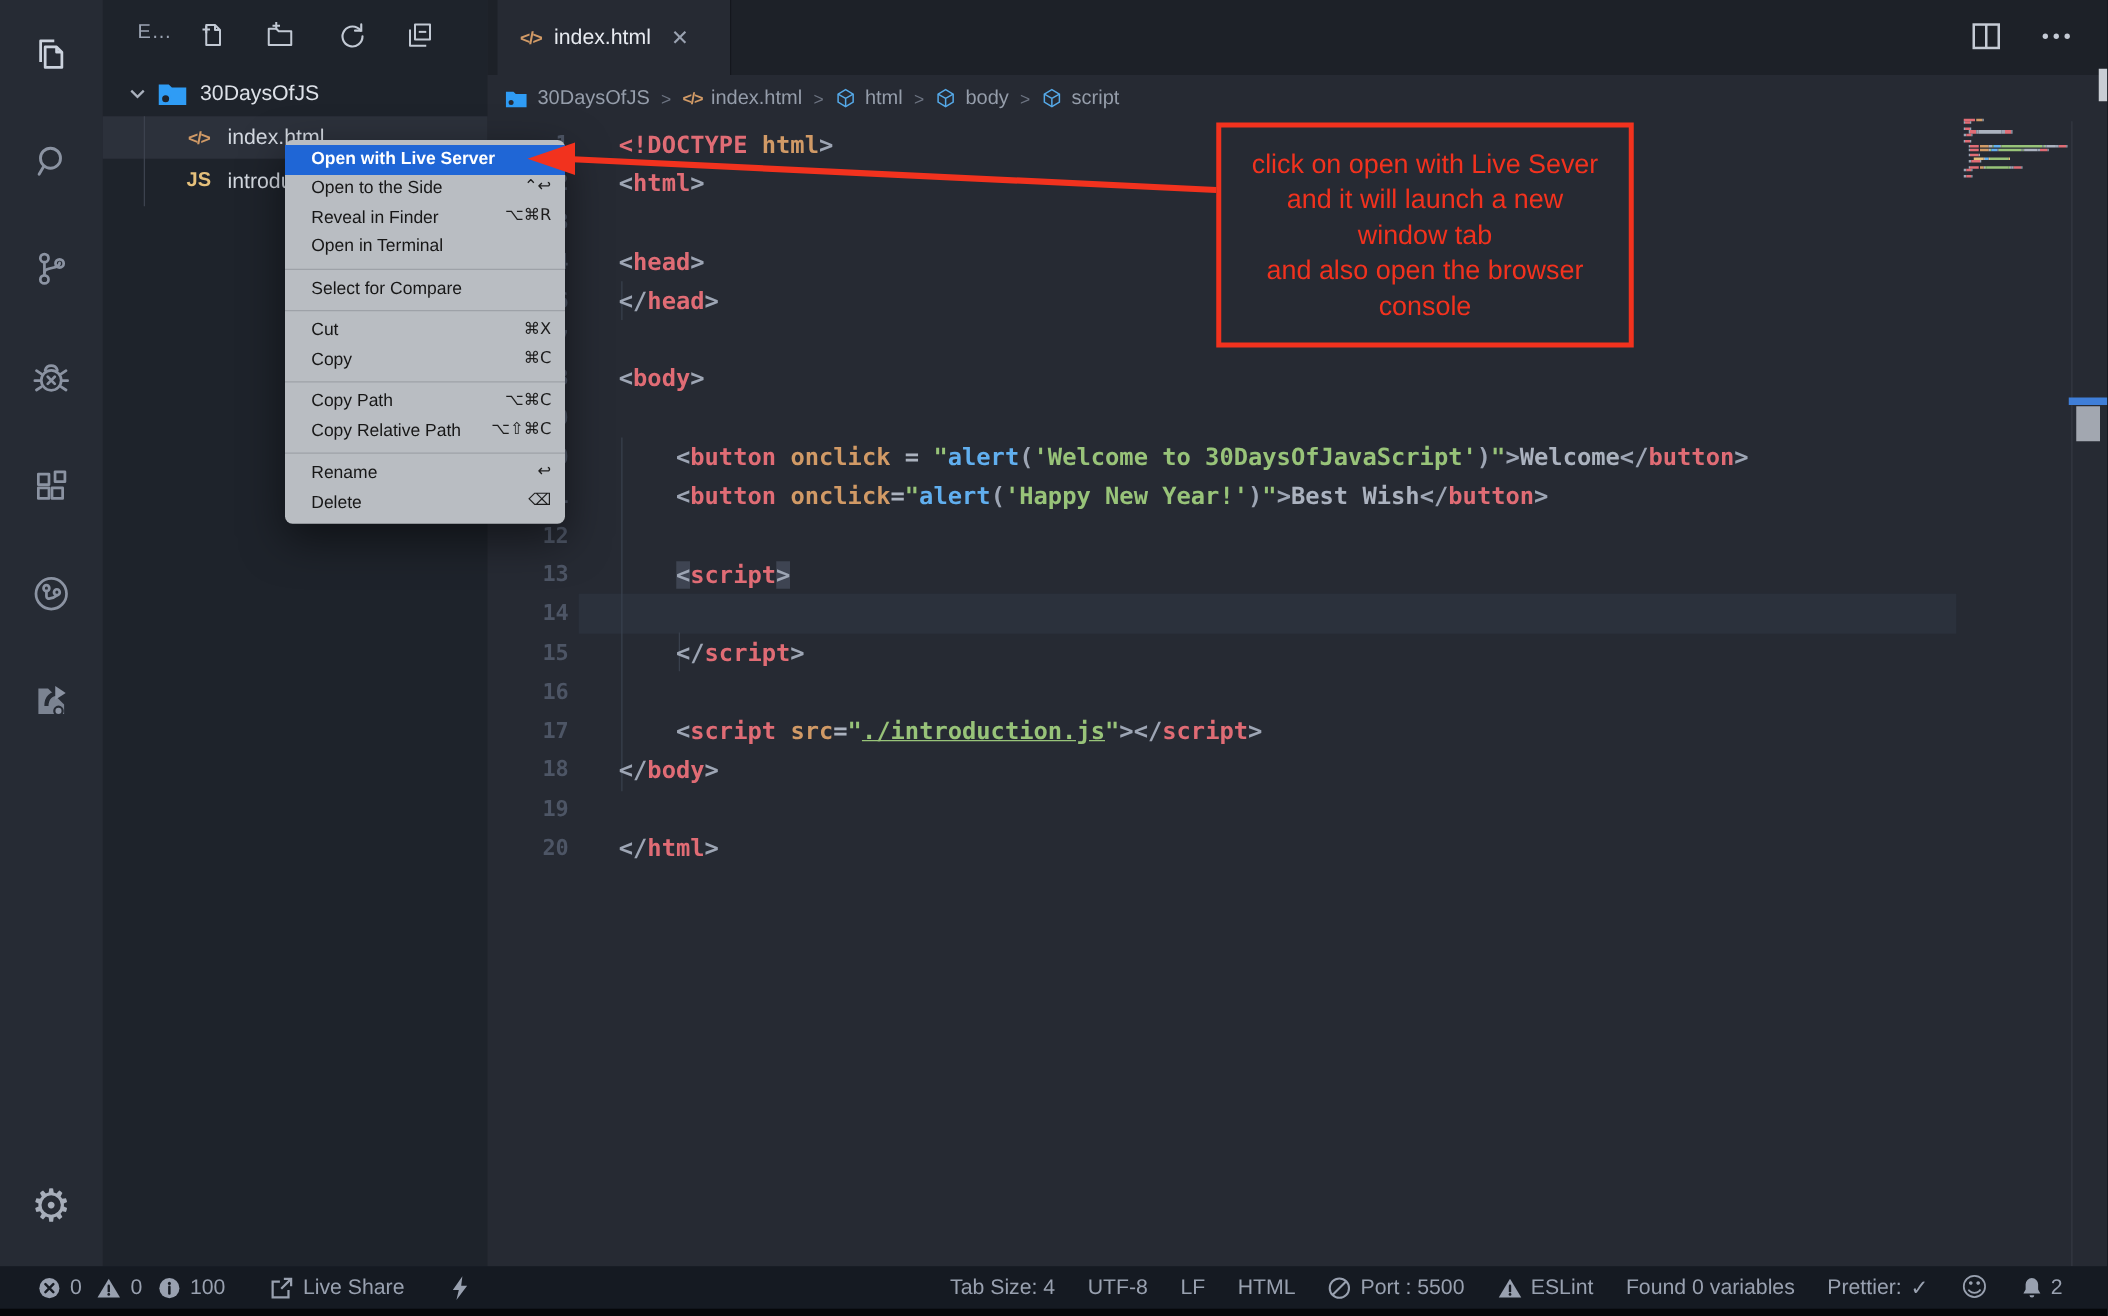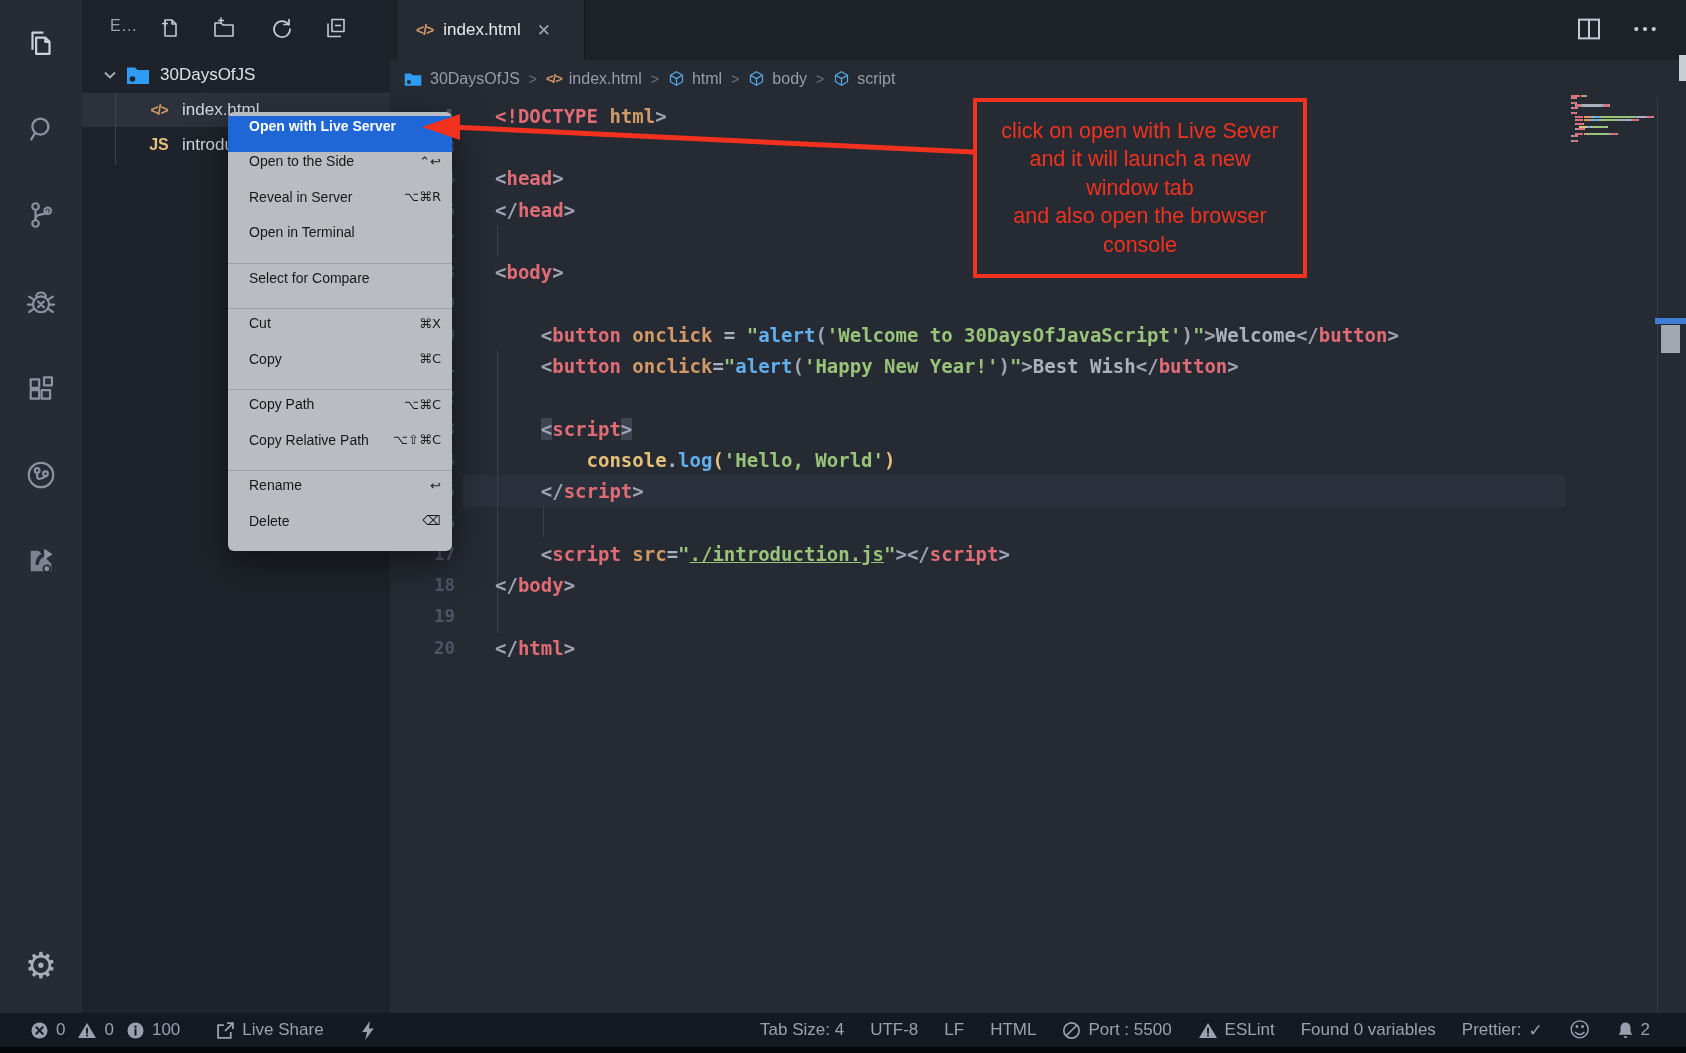--- a/index.html
+++ b/index.html
@@ -69,21 +69,21 @@
 
   
   .anno{position:absolute;left:973px;top:98px;width:334px;height:180px;border:4px solid #f2321e;
         box-sizing:border-box;display:flex;flex-direction:column;justify-content:center;text-align:center;
         color:#f2321e;font-size:21.5px;line-height:28.5px;z-index:30;}
   .arrow-svg{position:absolute;left:0;top:0;z-index:60;pointer-events:none;}
 
   
   .menu{position:absolute;left:228px;top:112px;width:224px;background:#b9bdc2;border-radius:6px;
         box-shadow:0 12px 34px rgba(0,0,0,.5);padding:4px 0;z-index:50;font-size:14px;color:#171717;}
-  .menu-item{height:19.5px;display:flex;align-items:center;padding:0 11px 16px 21px;}
+  .menu-item{height:19.5px;display:flex;align-items:center;padding:0 11px 4px 21px;}
   .menu-item .lbl{flex:1;white-space:nowrap;}
   .menu-item .sc{font-family:"DejaVu Sans",sans-serif;font-size:13px;color:#1c1c1c;}
   .menu-item.hl{background:#1f66d6;color:#fff;font-weight:600;}
   .menu-sep{height:1px;background:#9ea2a8;margin:4.5px 0;}
 
   
   .statusbar{position:absolute;left:0;right:0;bottom:0;height:40px;background:#151a22;color:#99a1b0;
              font-size:17px;border-bottom:6px solid #05070a;box-sizing:border-box;z-index:6;}
   .sb-left{position:absolute;left:30px;top:0;height:34px;display:flex;align-items:center;gap:12px;}
   .sb-right{position:absolute;right:36px;top:0;height:34px;display:flex;align-items:center;gap:26px;}
@@ -274,20 +274,24 @@
       <div class="current-line"></div>
       <div class="ig" style="left:107px;top:128px;height:31px"></div>
       <div class="ig" style="left:107px;top:253px;height:283px"></div>
       <div class="ig" style="left:153px;top:409px;height:31px"></div>
       <div class="lines">
           <div class="line">
             <span class="ln">1</span>
             <span class="src"><span class="tk-tag">&lt;!DOCTYPE</span><span class="tk-plain"> </span><span class="tk-attr">html</span><span class="tk-pun">&gt;</span></span>
           </div>
           <div class="line">
+            <span class="ln">2</span>
+            <span class="src"><span class="tk-pun">&lt;</span><span class="tk-tag">html</span><span class="tk-pun">&gt;</span></span>
+          </div>
+          <div class="line">
             <span class="ln">3</span>
             <span class="src"></span>
           </div>
           <div class="line">
             <span class="ln">4</span>
             <span class="src"><span class="tk-pun">&lt;</span><span class="tk-tag">head</span><span class="tk-pun">&gt;</span></span>
           </div>
           <div class="line">
             <span class="ln">6</span>
             <span class="src"><span class="tk-pun">&lt;/</span><span class="tk-tag">head</span><span class="tk-pun">&gt;</span></span>
@@ -315,21 +319,20 @@
           <div class="line">
             <span class="ln">12</span>
             <span class="src"></span>
           </div>
           <div class="line">
             <span class="ln">13</span>
             <span class="src"><span class="tk-plain">    </span><span class="tk-punhl">&lt;</span><span class="tk-tag">script</span><span class="tk-punhl">&gt;</span></span>
           </div>
           <div class="line">
             <span class="ln">14</span>
-            <span class="src"><span class="tk-plain">        </span><span class="tk-obj">console</span><span class="tk-plain">.</span><span class="tk-fn">log</span><span class="tk-obj">(</span><span class="tk-str">'Hello, World'</span><span class="tk-obj">)</span></span>
           </div>
           <div class="line">
             <span class="ln">15</span>
             <span class="src"><span class="tk-plain">    </span><span class="tk-pun">&lt;/</span><span class="tk-tag">script</span><span class="tk-pun">&gt;</span></span>
           </div>
           <div class="line">
             <span class="ln">16</span>
             <span class="src"></span>
           </div>
           <div class="line">
@@ -496,21 +499,21 @@
   <div class="menu">
       <div class="menu-item hl">
         <span class="lbl">Open with Live Server</span>
         <span class="sc"></span>
       </div>
       <div class="menu-item">
         <span class="lbl">Open to the Side</span>
         <span class="sc">⌃↩</span>
       </div>
       <div class="menu-item">
-        <span class="lbl">Reveal in Server</span>
+        <span class="lbl">Reveal in Finder</span>
         <span class="sc">⌥⌘R</span>
       </div>
       <div class="menu-item">
         <span class="lbl">Open in Terminal</span>
         <span class="sc"></span>
       </div>
       <div class="menu-sep"></div>
       <div class="menu-item">
         <span class="lbl">Select for Compare</span>
         <span class="sc"></span>

